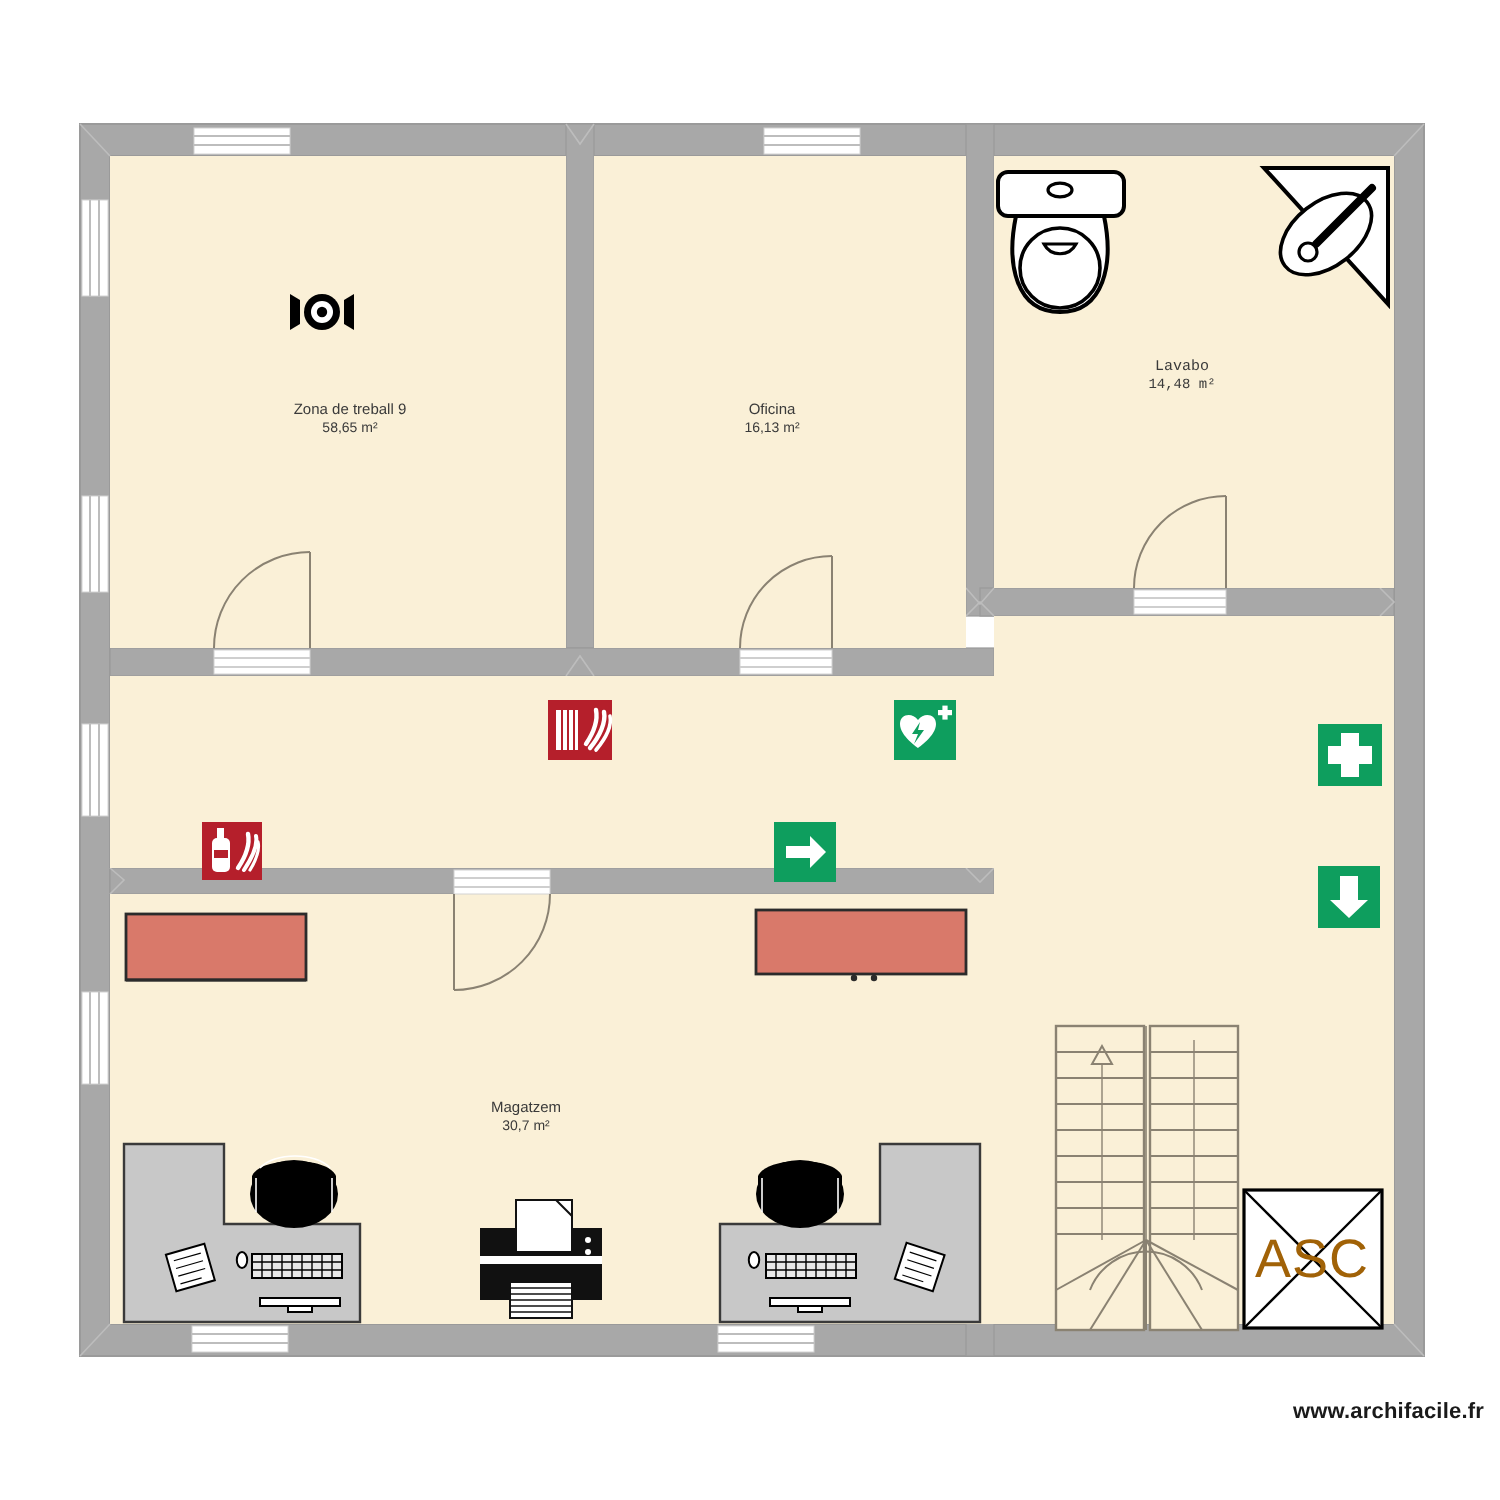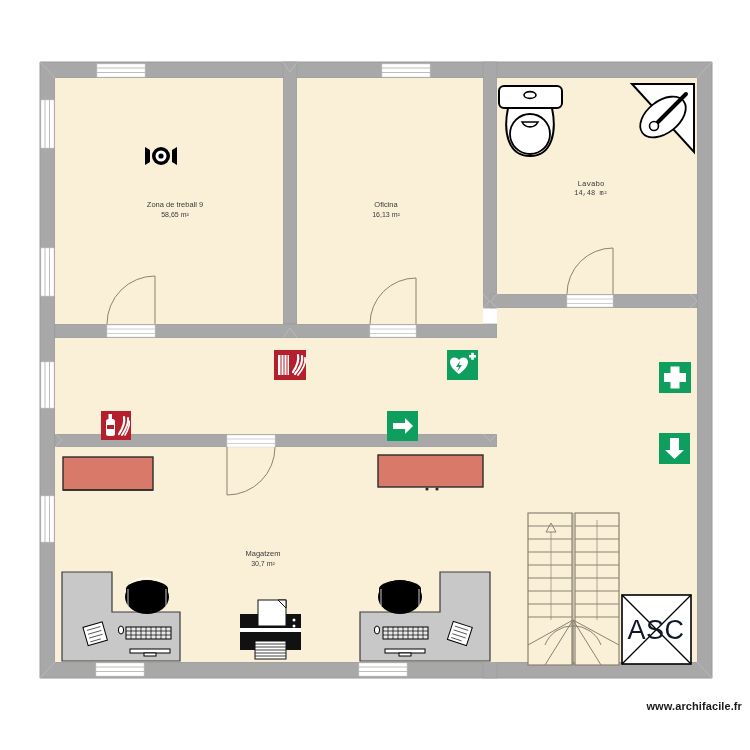--- a/index.html
+++ b/index.html
@@ -29,21 +29,21 @@
     font-family:"Liberation Sans", sans-serif;
     font-size:11px;
     color:#1a1a1a;
     letter-spacing:0.1px;
     font-weight:bold;
   }
   .asc-text{
     position:absolute;
     font-family:"Liberation Sans", sans-serif;
     font-size:27px;
-    color:#0f172a;
+    color:#a16207;
     letter-spacing:0.5px;
     transform:translate(-50%,-50%);
   }
 </style>
 </head>
 <body>
 
 <svg id="plan" viewBox="0 0 750 750">
 
   <g>

